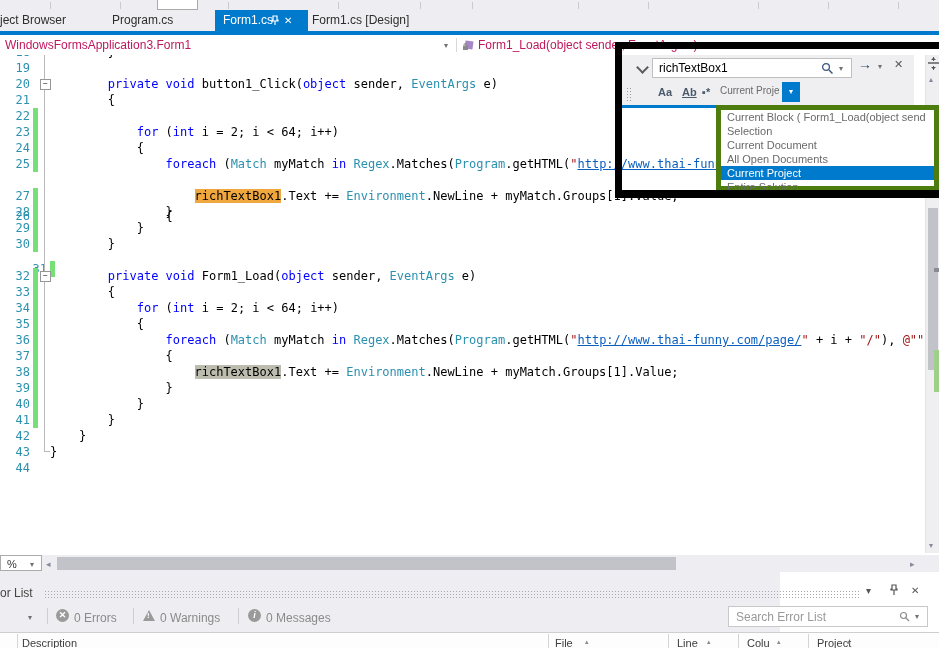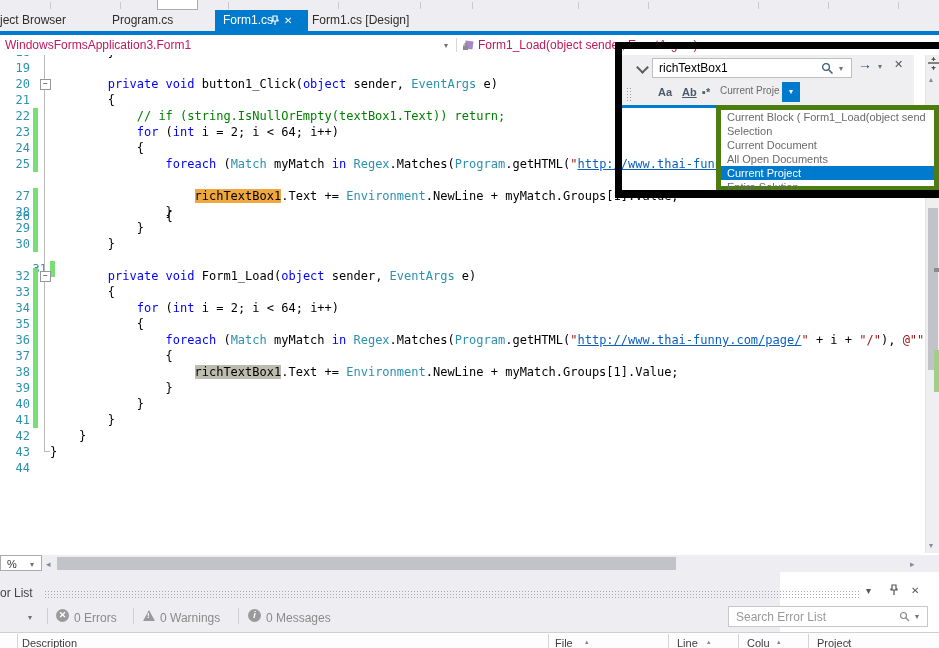--- a/index.html
+++ b/index.html
@@ -160,21 +160,21 @@
           <span class="foldbox">−</span>
           <span class="codetext"><span class="seg-p">        </span><span class="seg-k">private</span><span class="seg-p"> </span><span class="seg-k">void</span><span class="seg-p"> button1_Click(</span><span class="seg-k">object</span><span class="seg-p"> sender, </span><span class="seg-t">EventArgs</span><span class="seg-p"> e)</span></span>
         </div>
         <div class="code-row" style="top: 37px;">
           <span class="lnum">21</span>
           <span class="codetext"><span class="seg-p">        {</span></span>
         </div>
         <div class="code-row" style="top: 53px;">
           <span class="lnum">22</span>
           <span class="chgbar"></span>
-          <span class="codetext"><span class="seg-p">            </span><span class="seg-c">// if (string.IsNullOrEmpty(textBox1.Text)) return;</span></span>
+          <span class="codetext"><span class="seg-p">            </span></span>
         </div>
         <div class="code-row" style="top: 69px;">
           <span class="lnum">23</span>
           <span class="chgbar"></span>
           <span class="codetext"><span class="seg-p">            </span><span class="seg-k">for</span><span class="seg-p"> (</span><span class="seg-k">int</span><span class="seg-p"> i = 2; i &lt; 64; i++)</span></span>
         </div>
         <div class="code-row" style="top: 85px;">
           <span class="lnum">24</span>
           <span class="chgbar"></span>
           <span class="codetext"><span class="seg-p">            {</span></span>

